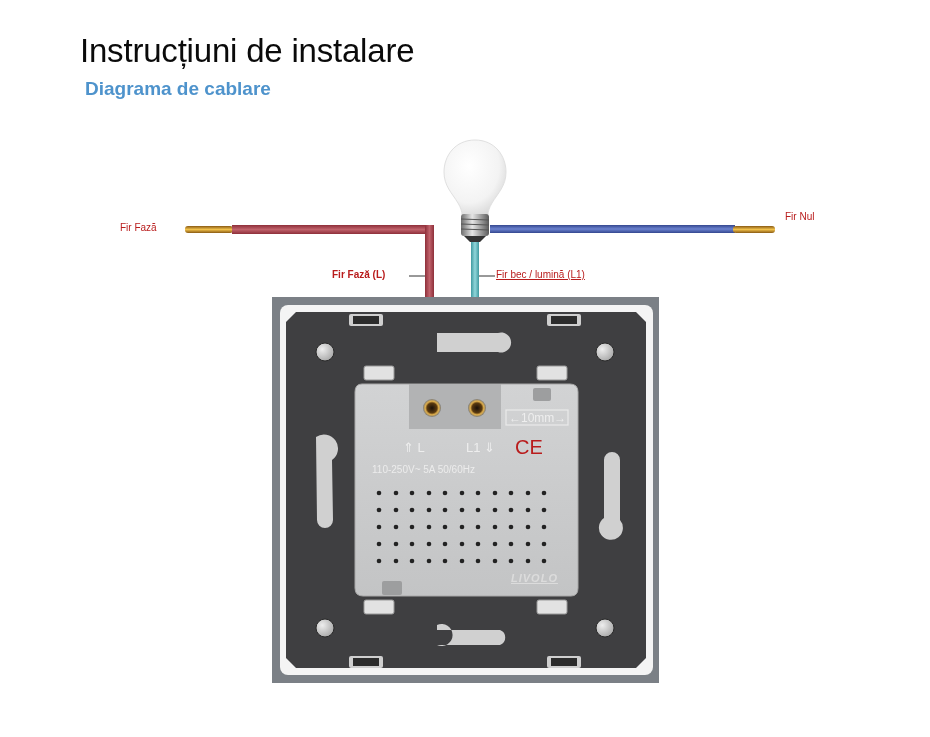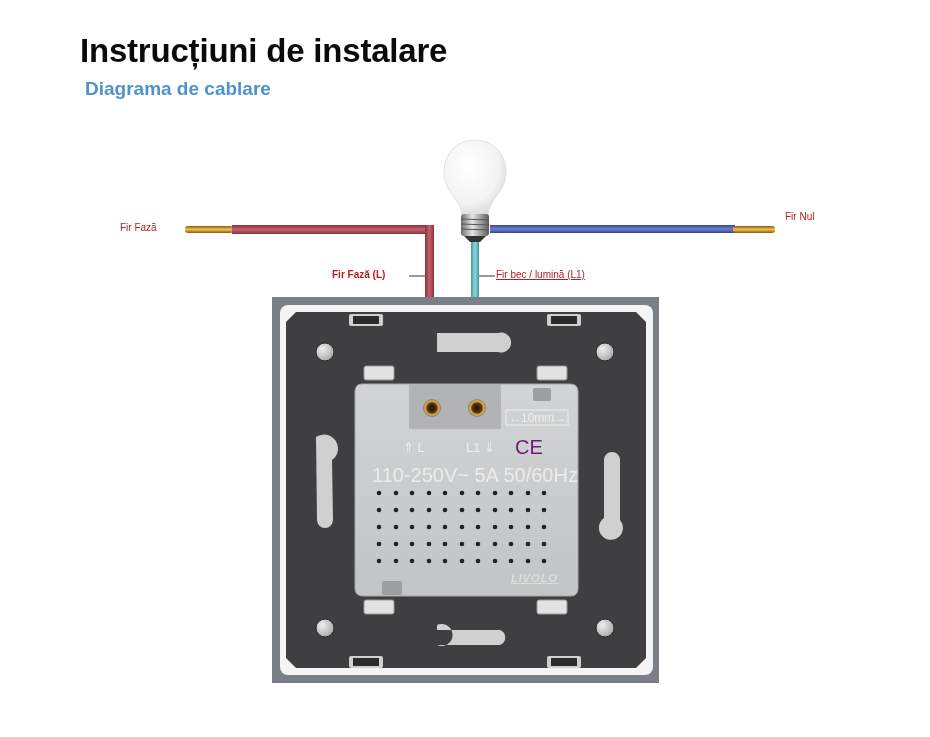--- a/index.html
+++ b/index.html
@@ -1,17 +1,17 @@
 <!DOCTYPE html>
 <html><head>
 <meta charset="utf-8">
 <style>
   html, body { margin:0; padding:0; background:#ffffff; }
   body { width:930px; height:737px; position:relative; overflow:hidden; font-family:"Liberation Sans", sans-serif; }
-  .title { position:absolute; left:80px; top:32px; font-size:33px; font-weight:bold; color:#0a0a0a; letter-spacing:-0.2px; margin:0; }
+  .title { position:absolute; left:80px; top:32px; font-size:33px; font-weight:normal; color:#0a0a0a; letter-spacing:-0.2px; margin:0; }
   .subtitle { position:absolute; left:81px; top:74px; font-size:19px; color:#4e93cc; margin:4px; }
   .label { position:absolute; font-size:10px; color:#b91c1c; white-space:nowrap; }
   svg.diagram { position:absolute; left:0; top:0; }
 </style>
 </head>
 <body>
 
 <h1 class="title">Instrucțiuni de instalare</h1>
 <h2 class="subtitle">Diagrama de cablare</h2>
 
@@ -195,16 +195,16 @@
   </g>
 </svg>
 
 <span class="label" style="left:120px; top:222px;">Fir Fază</span>
 <span class="label" style="left:785px; top:211px;">Fir Nul</span>
 <span class="label" style="left:332px; top:269px;font-weight:bold;">Fir Fază (L)</span>
 <span class="label" style="left:496px; top:269px;text-decoration:underline;">Fir bec / lumină (L1)</span>
 
 <span class="label" style="left:403px; top:440px; font-size:13px; color:#eeeeee;">⇑ <span>L</span></span>
 <span class="label" style="left:466px; top:440px; font-size:13px; color:#eeeeee;"><span>L1</span> ⇓</span>
-<span class="label" style="left:515px; top:436px; font-size:20px; color:#701a75;">CE</span>
+<span class="label" style="left:515px; top:436px; font-size:20px; color:#b91c1c;">CE</span>
 <span class="label" style="left:509px; top:411px; font-size:12px; color:#eeeeee;">←10mm→</span>
-<span class="label" style="left:372px; top:464px; font-size:20px; color:#ececec;">110-250V~ 5A 50/60Hz</span>
+<span class="label" style="left:372px; top:464px; font-size:10px; color:#ececec;">110-250V~ 5A 50/60Hz</span>
 <span class="label" style="left:511px; top:572px; font-size:11px; font-weight:bold; font-style:italic; color:#dcdcdc; letter-spacing:1px;text-decoration:underline;">LIVOLO</span>
 
 </body></html>

